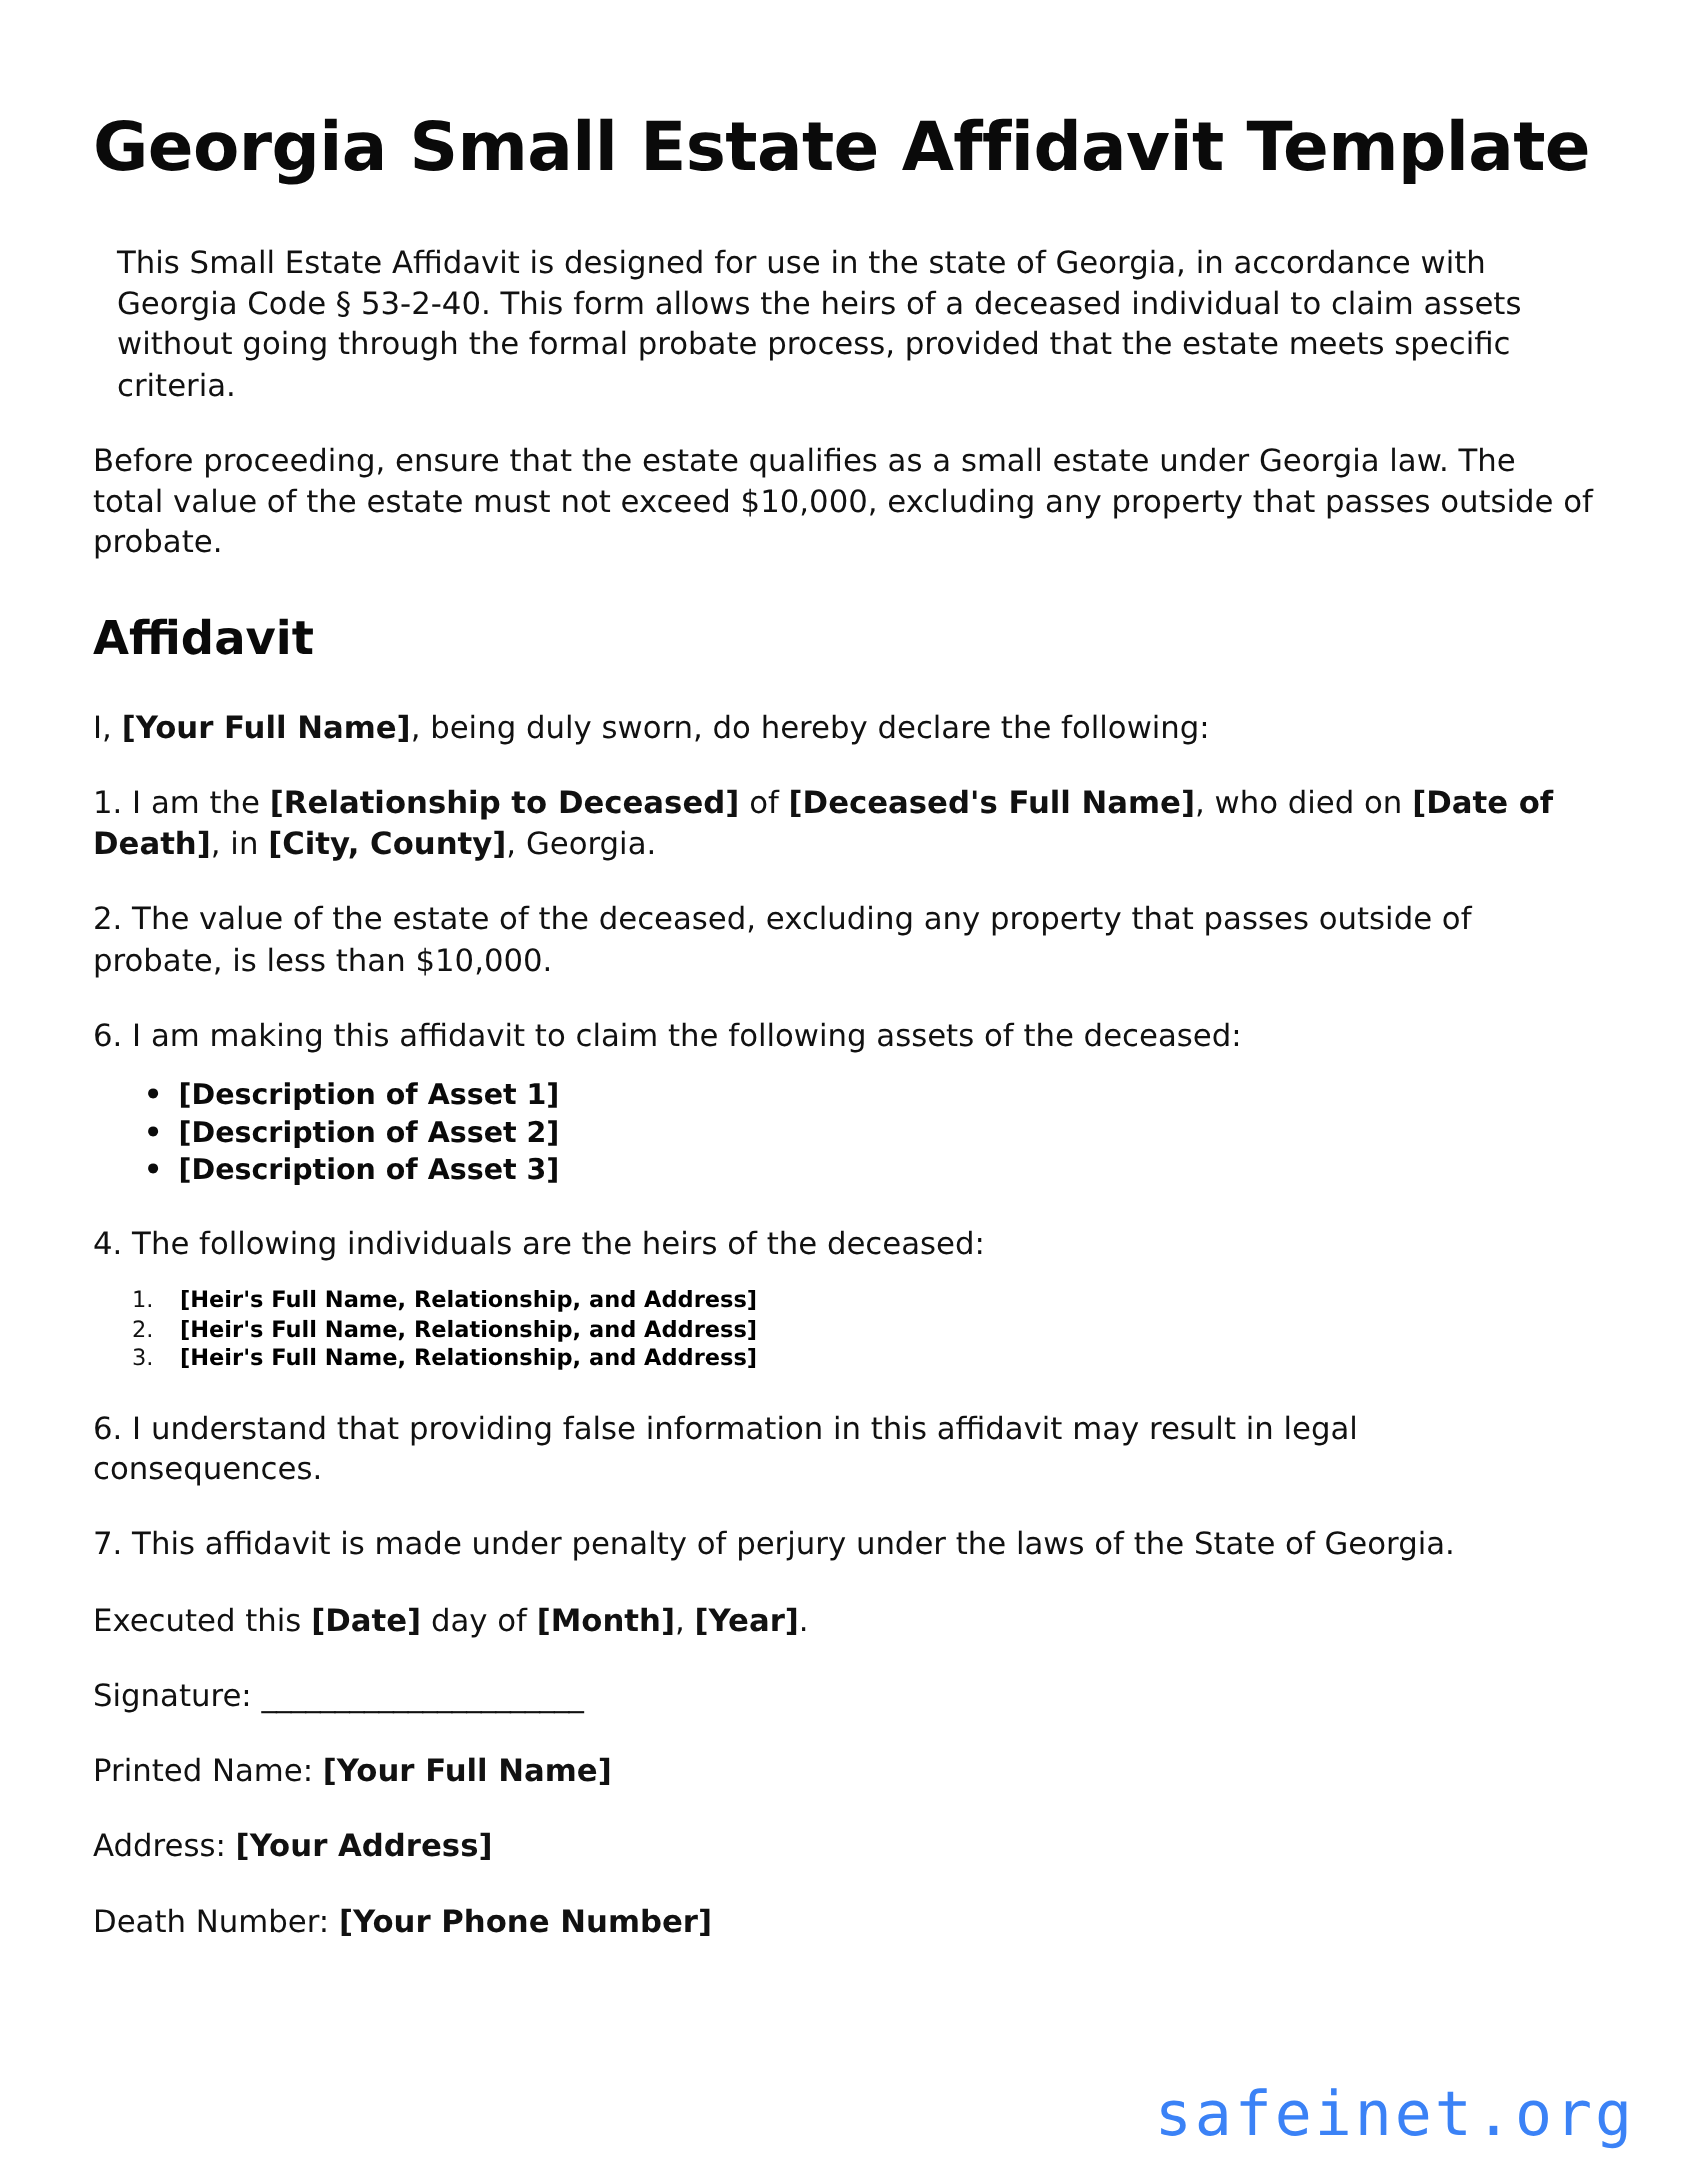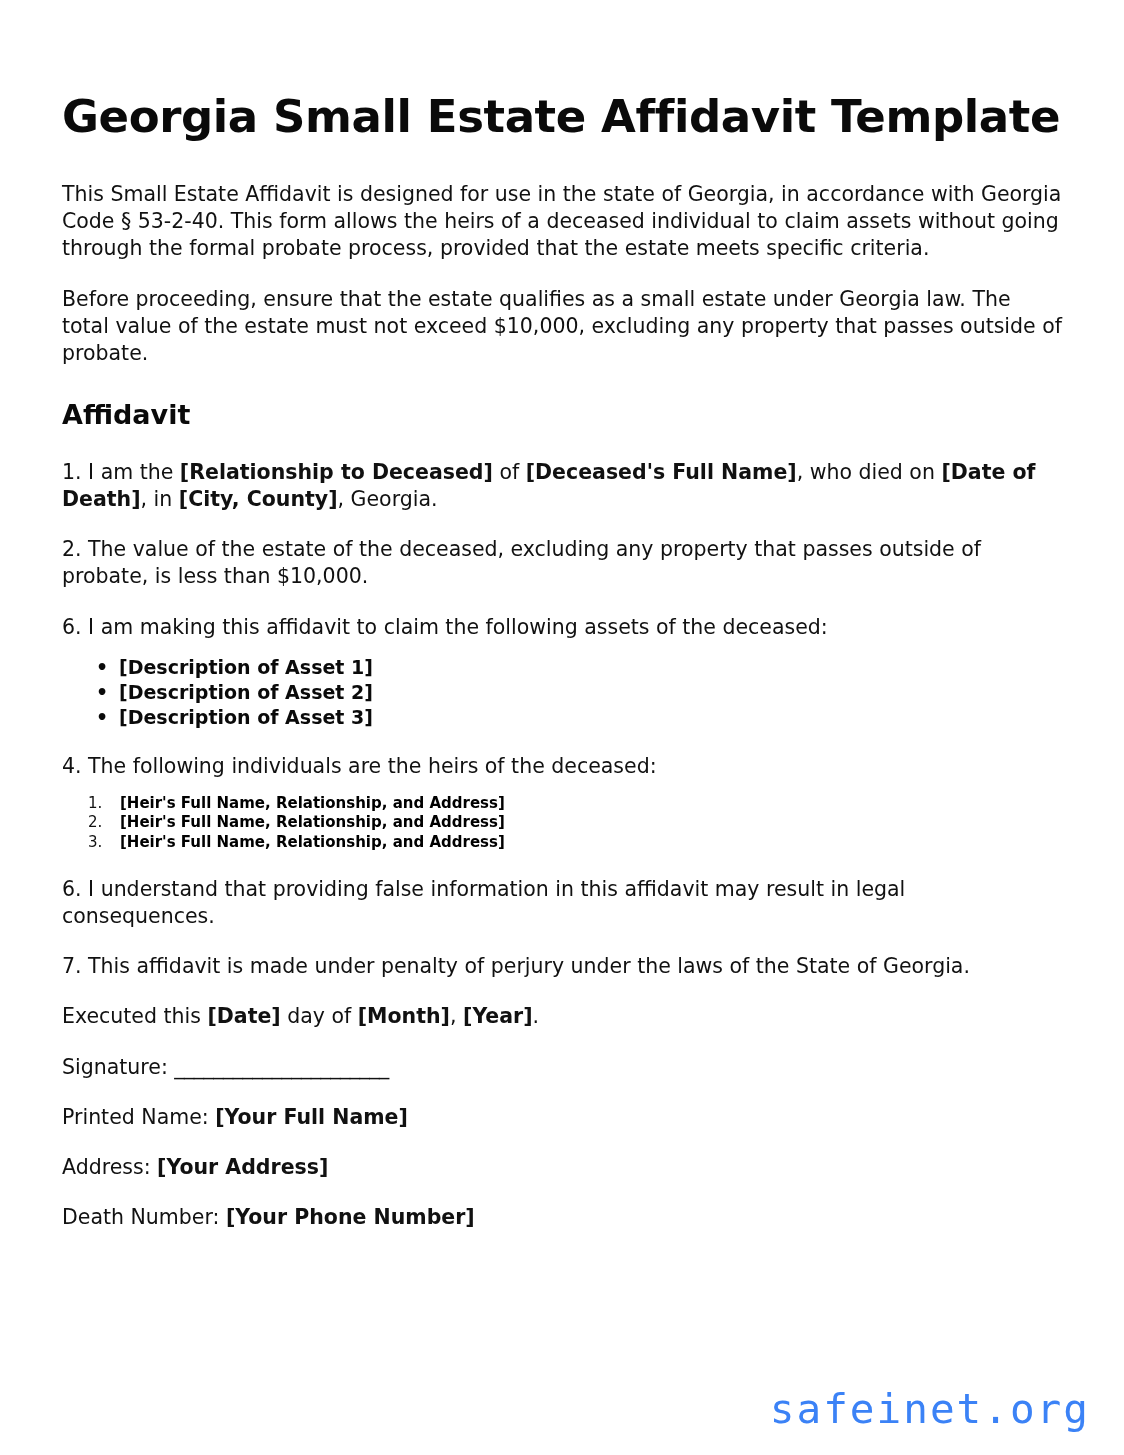--- a/index.html
+++ b/index.html
@@ -20,41 +20,42 @@
     left: 62px;
     top: 0;
     width: 1000px;
   }
   h1.doc-title {
     font-size: 45px;
     font-weight: bold;
     line-height: 1.15;
     letter-spacing: -0.4px;
     margin: 0;
-    padding-top: 91px;
+    padding-top: 72px;
     color: #0a0a0a;
   }
   h2.section-title {
-    font-size: 27px;
+    font-size: 31px;
     font-weight: bold;
     line-height: 1.2;
     margin: 0;
     padding-top: 32px;
     padding-bottom: 4px;
     color: #0a0a0a;
   }
   p.para {
     font-size: 20.5px;
     line-height: 1.33;
     margin: 0;
     padding-top: 23px;
     color: #111111;
   }
   p.first-para {
     padding-top: 38px;
+    margin-left: 16px;
   }
   p.para b, li b {
     font-weight: bold;
   }
   ul.asset-list {
     margin: 0;
     padding: 14px 0 0 0;
     list-style: none;
   }
   ul.asset-list li {
@@ -114,20 +115,21 @@
 <div class="page">
 
   <h1 class="doc-title">Georgia Small Estate Affidavit Template</h1>
 
   <p class="para first-para">This Small Estate Affidavit is designed for use in the state of Georgia, in accordance with Georgia Code § 53-2-40. This form allows the heirs of a deceased individual to claim assets without going through the formal probate process, provided that the estate meets specific criteria.</p>
 
   <p class="para">Before proceeding, ensure that the estate qualifies as a small estate under Georgia law. The total value of the estate must not exceed $10,000, excluding any property that passes outside of probate.</p>
 
   <h2 class="section-title">Affidavit</h2>
 
+  <p class="para"><span>I, </span><b>[Your Full Name]</b><span>, being duly sworn, do hereby declare the following:</span></p>
 
   <p class="para"><span>1. I am the </span><b>[Relationship to Deceased]</b><span> of </span><b>[Deceased's Full Name]</b><span>, who died on </span><b>[Date of Death]</b><span>, in </span><b>[City, County]</b><span>, Georgia.</span></p>
 
   <p class="para">2. The value of the estate of the deceased, excluding any property that passes outside of probate, is less than $10,000.</p>
 
   <p class="para">6. I am making this affidavit to claim the following assets of the deceased:</p>
 
   <ul class="asset-list">
     <li>[Description of Asset 1]</li>
     <li>[Description of Asset 2]</li>

